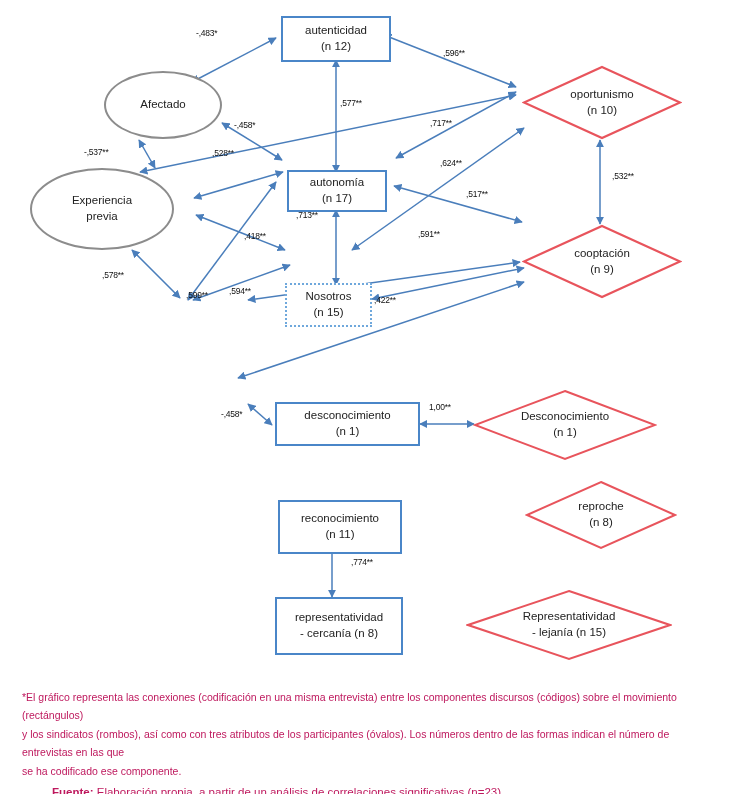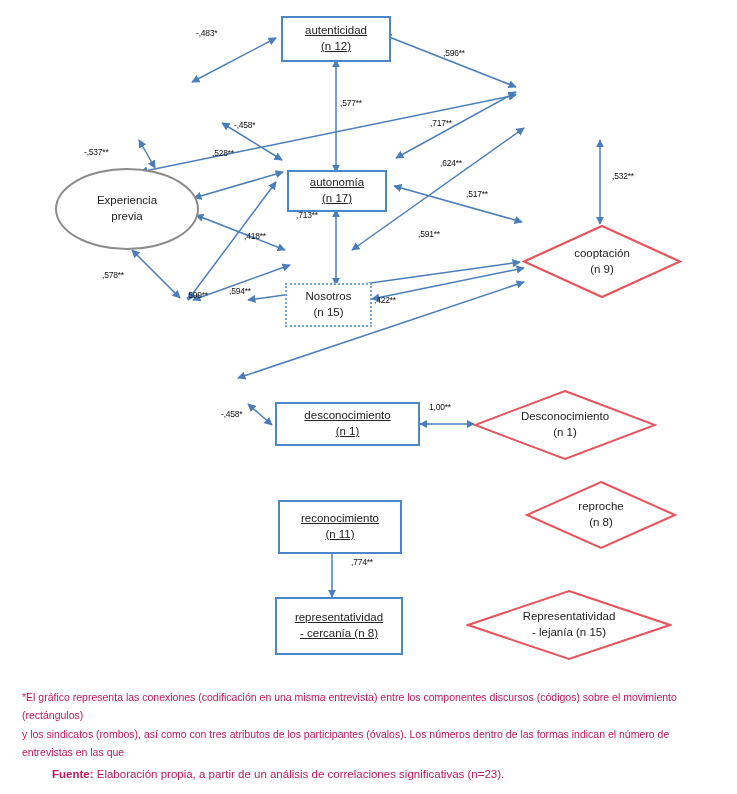--- a/index.html
+++ b/index.html
@@ -11,21 +11,21 @@
   }
   #diagram{position:absolute;left:0;top:0;width:737px;height:680px;}
   #diagram svg{position:absolute;left:0;top:0;}
 
   .node{position:absolute;box-sizing:border-box;display:flex;
         align-items:center;justify-content:center;text-align:center;
         font-size:11.5px;line-height:1.35;color:#222;}
   .node .lbl{display:block;white-space:pre-line;}
 
   
-  .rect{border:2px solid #4a86c8;background:#ffffff;text-decoration:underline;}
+  .rect{border:2px solid #4a86c8;background:#ffffff;}
   .rect-dotted{border:2px dotted #6fa8dc;background:#ffffff;}
 
   
   .ellipse{border:2px solid #8c8c8c;border-radius:50%;background:#ffffff;}
 
   
   .diamond{background:transparent;}
   .diamond .dmask{position:absolute;left:0;top:0;width:100%;height:100%;}
   .diamond .dtxt{position:relative;z-index:2;width:72%;}
 
@@ -142,27 +142,37 @@
   <div class="node rect" style="left:278px;top:486px;width:124px;height:54px;margin-top:14px;">
     <span class="lbl">reconocimiento
 (n 11)</span>
   </div>
 
   <div class="node rect" style="left:275px;top:597px;width:128px;height:58px;">
     <span class="lbl">representatividad
 - cercanía (n 8)</span>
   </div>
 
-
-  <div class="node ellipse" style="left:55px;top:168px;width:144px;height:82px;align-items:center;">
+  <div class="node ellipse" style="left:104px;top:71px;width:118px;height:68px;">
+    <span class="lbl">Afectado</span>
+  </div>
+
+  <div class="node ellipse" style="left:30px;top:168px;width:144px;height:82px;align-items:center;">
     <span class="lbl">Experiencia
 previa</span>
   </div>
 
 
+  <div class="node diamond" style="left:522px;top:65px;width:160px;height:75px;">
+    <svg class="dmask" viewBox="0 0 160 75" preserveAspectRatio="none">
+      <polygon points="80,2 158,37.5 80,73 2,37.5" fill="#ffffff" stroke="#e8545c" stroke-width="2.2"></polygon>
+    </svg>
+    <span class="lbl dtxt">oportunismo
+(n 10)</span>
+  </div>
 
   <div class="node diamond" style="left:522px;top:224px;width:160px;height:75px;">
     <svg class="dmask" viewBox="0 0 160 75" preserveAspectRatio="none">
       <polygon points="80,2 158,37.5 80,73 2,37.5" fill="#ffffff" stroke="#e8545c" stroke-width="2.2"></polygon>
     </svg>
     <span class="lbl dtxt">cooptación
 (n 9)</span>
   </div>
 
   <div class="node diamond" style="left:473px;top:389px;width:184px;height:72px;">
@@ -187,14 +197,15 @@
     </svg>
     <span class="lbl dtxt">Representatividad
 - lejanía (n 15)</span>
   </div>
 
 </div>
 
 <div id="caption">
   <p>*El gráfico representa las conexiones (codificación en una misma entrevista) entre los componentes discursos (códigos) sobre el movimiento (rectángulos)</p>
   <p>y los sindicatos (rombos), así como con tres atributos de los participantes (óvalos). Los números dentro de las formas indican el número de entrevistas en las que</p>
+  <p>se ha codificado ese componente.</p>
   <p class="src"><span class="b">Fuente:</span><span> Elaboración propia, a partir de un análisis de correlaciones significativas (n=23).</span></p>
 </div>
 
 </body></html>

